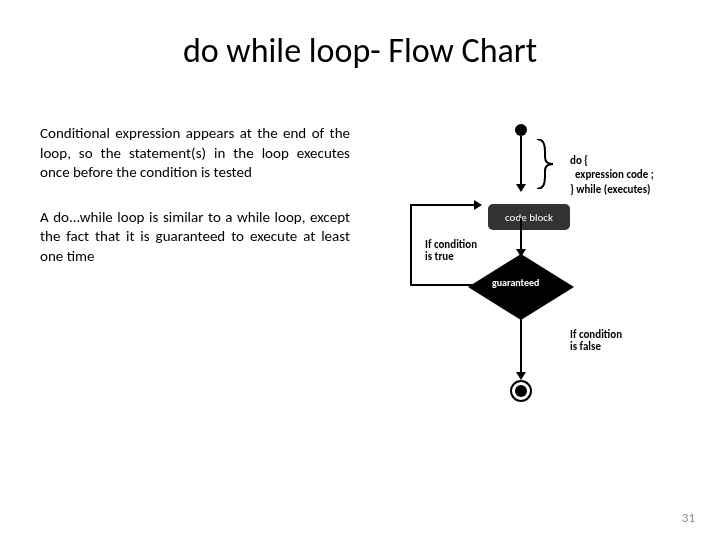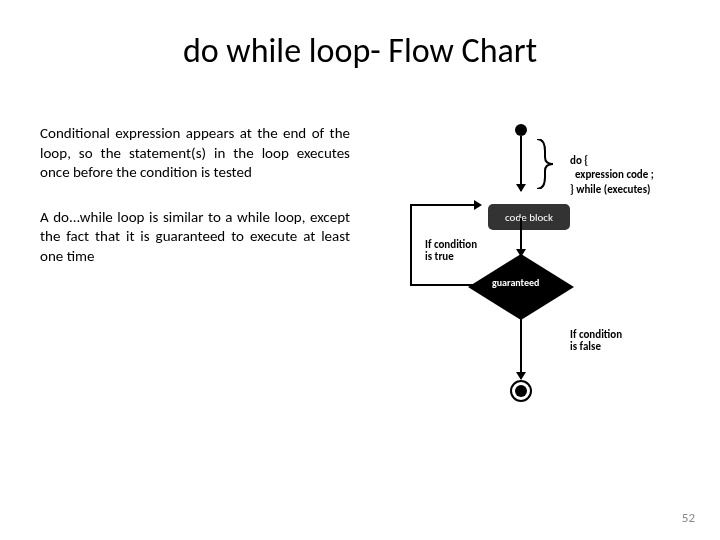--- a/index.html
+++ b/index.html
@@ -91,14 +91,14 @@
         <div>If condition</div>
         <div>is false</div>
       </div>
 
       <div class="end-outer">
         <div class="end-inner"></div>
       </div>
     </div>
   </div>
 
-  <div class="page-num">52</div>
+  <div class="page-num">31</div>
 </div>
 
 </body></html>

